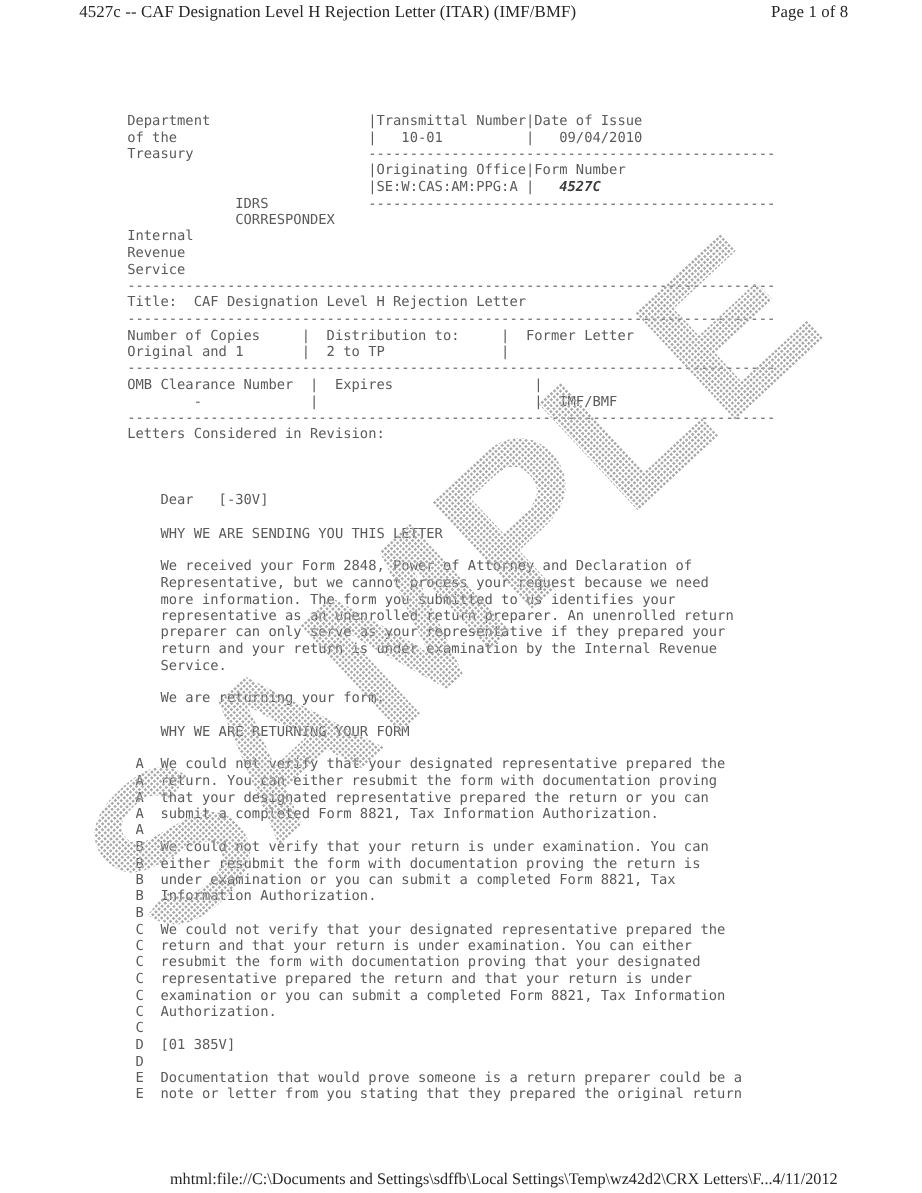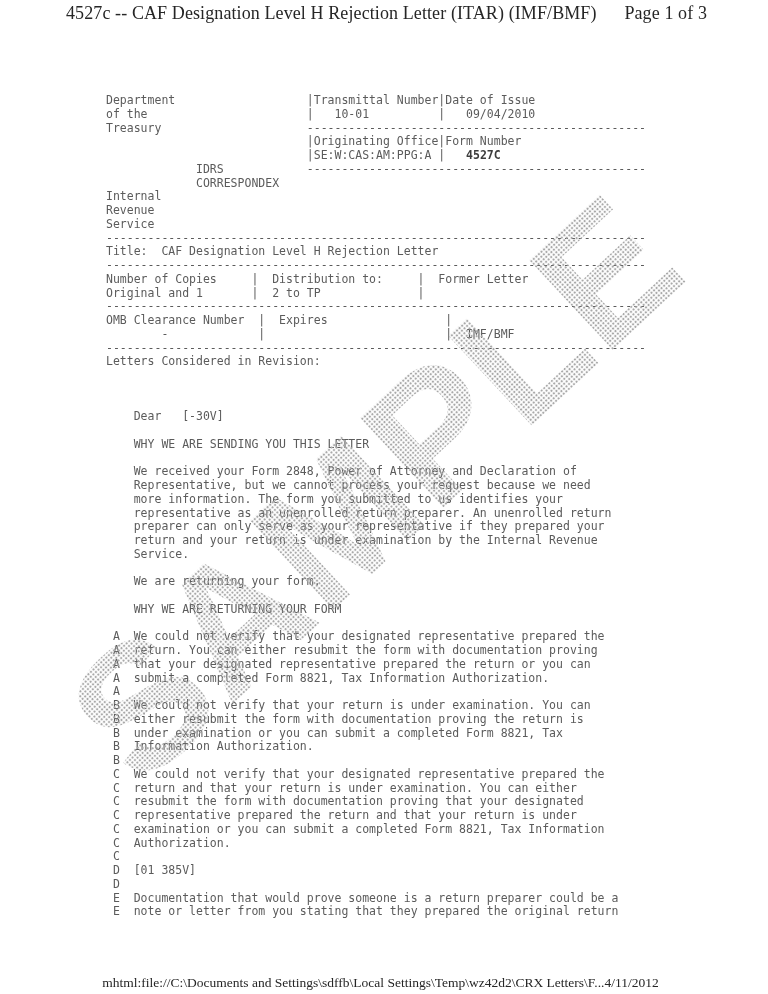--- a/index.html
+++ b/index.html
@@ -4,56 +4,56 @@
 <style>
   html,body{margin:0;padding:0;}
   body{
     width:768px;height:994px;position:relative;overflow:hidden;
     background:#ffffff;
     font-family:"Liberation Serif", serif;
   }
   .print-header{
     position:absolute;top:3px;left:66px;right:61px;
     display:flex;justify-content:space-between;align-items:flex-start;
-    font-size:18px;color:#262626;letter-spacing:0.1px;
+    font-size:14px;color:#262626;letter-spacing:0.1px;
   }
   .letter-pre{
     position:absolute;top:94px;left:106px;margin:0;
     font-family:"DejaVu Sans Mono","Liberation Mono",monospace;
     font-size:11.5px;line-height:13.75px;
     color:#5b5b5b;white-space:pre;
   }
-  .fn-bold{font-weight:bold;color:#3c3c3c;}
+  .fn-bold{font-weight:bold;color:#3c3c3c;font-style:italic;}
   .watermark{
     position:absolute;left:375px;top:488px;
     transform:translate(-50%,-50%) rotate(-43deg);
     font-family:"Liberation Sans",sans-serif;
     font-weight:bold;font-size:178px;letter-spacing:2px;line-height:1;
     white-space:nowrap;pointer-events:none;
     color:rgba(165,165,165,0.85);
     -webkit-text-fill-color:transparent;
     background-image:radial-gradient(#a9a9a9 1.3px, rgba(255,255,255,0) 1.4px);
     background-size:3.5px 3.5px;
     -webkit-background-clip:text;
     background-clip:text;
   }
   .print-footer{
     position:absolute;left:63px;right:70px;top:975px;
-    display:flex;justify-content:center;align-items:flex-start;
+    display:flex;justify-content:flex-end;align-items:flex-start;
     font-size:13.5px;color:#262626;
   }
 </style>
 </head>
 <body>
 
 <div class="page">
 
   <div class="print-header">
     <span>4527c -- CAF Designation Level H Rejection Letter (ITAR) (IMF/BMF)</span>
-    <span>Page 1 of 3</span>
+    <span>Page 1 of 8</span>
   </div>
 
   <pre class="letter-pre"><span>Department                   |Transmittal Number|Date of Issue
 of the                       |   10-01          |   09/04/2010
 Treasury                     -------------------------------------------------
                              |Originating Office|Form Number
                              |SE:W:CAS:AM:PPG:A |   </span><span class="fn-bold">4527C</span><span>
              IDRS            -------------------------------------------------
              CORRESPONDEX
 Internal

